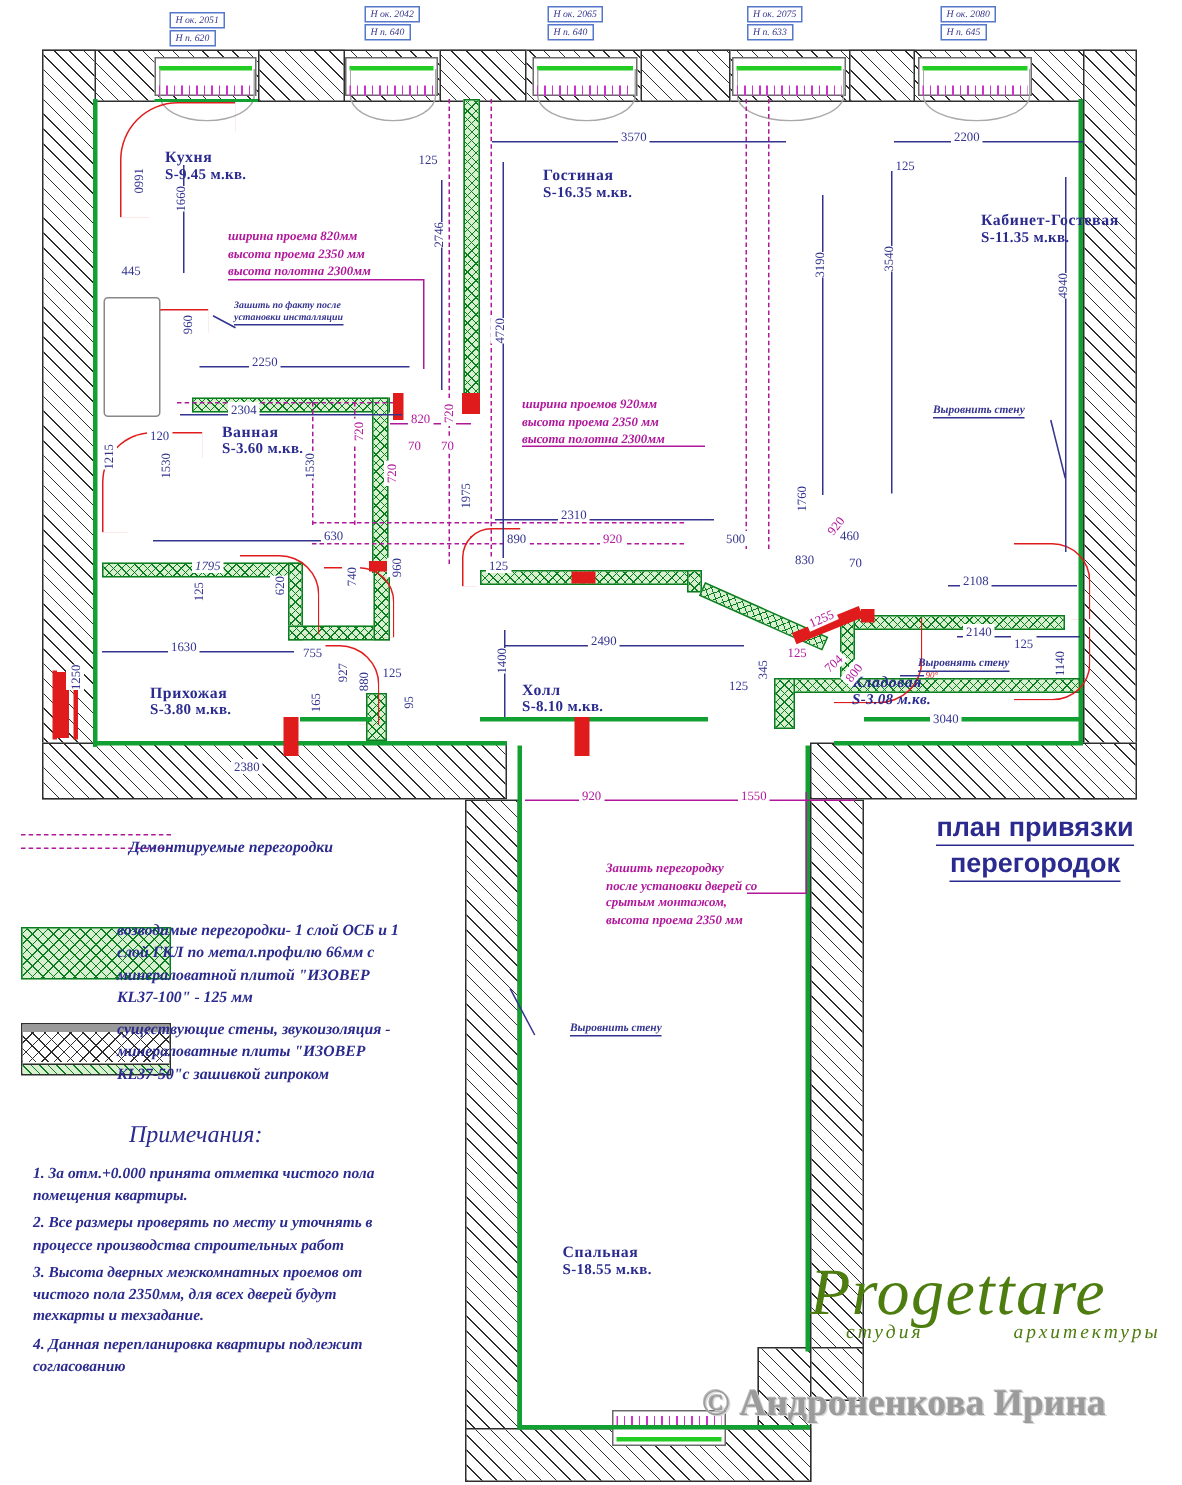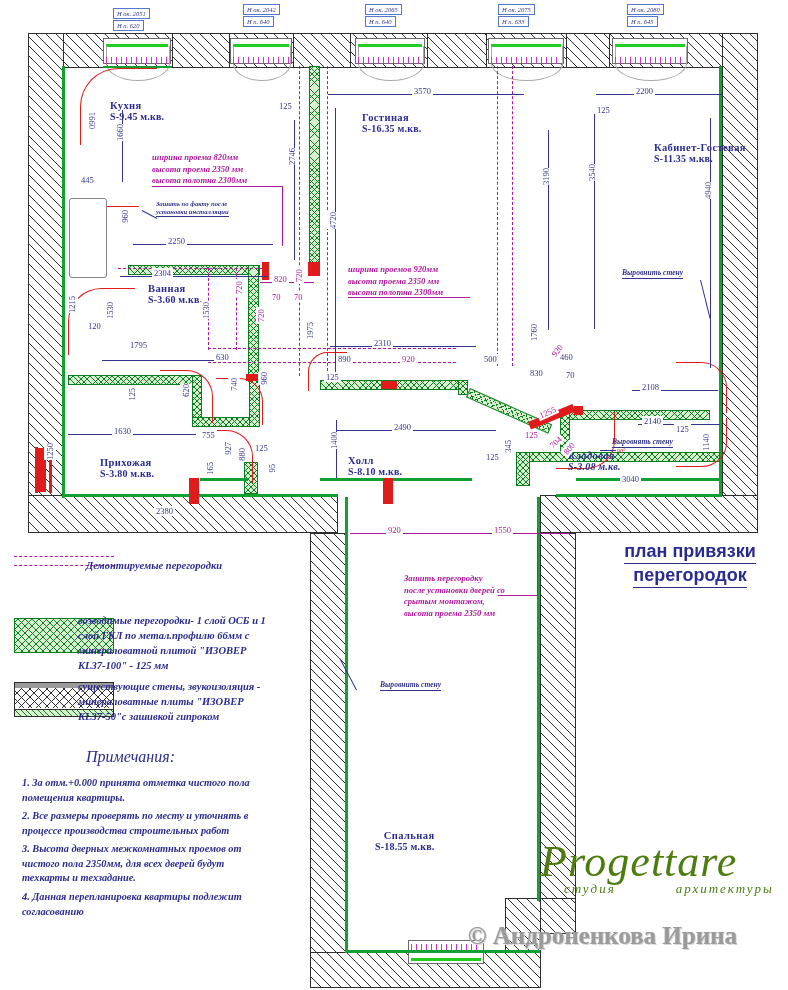--- a/index.html
+++ b/index.html
@@ -269,21 +269,21 @@
     <div class="ra">S-3.80 м.кв.</div>
   </div>
   <div class="room" style="left:348px;top:455px;">
     <div class="rn">Холл</div>
     <div class="ra">S-8.10 м.кв.</div>
   </div>
   <div class="room" style="left:568px;top:450px;font-style:italic;">
     <div class="rn">Кладовая</div>
     <div class="ra">S-3.08 м.кв.</div>
   </div>
-  <div class="room" style="left:375px;top:830px;text-align:right;">
+  <div class="room" style="left:375px;top:830px;">
     <div class="rn">Спальная</div>
     <div class="ra">S-18.55 м.кв.</div>
   </div>
 
   <div class="note-mag" style="left:152px;top:152px;">
     <div>ширина проема 820мм</div>
     <div>высота проема 2350 мм</div>
     <div>высота полотна 2300мм</div>
   </div>
   <div class="magline" style="left:152px;top:186px;width:130px;height:1px;"></div>
@@ -350,27 +350,27 @@
   <div class="dimtxt" style="left:79px;top:175px;">445</div>
   <div class="dimtxtV" style="left:119px;top:210px;">960</div>
   <div class="dimtxtV" style="left:86px;top:112px;">0991</div>
 
   <div class="dim" style="left:133px;top:244px;width:140px;"></div>
   <div class="dimtxt" style="left:166px;top:236px;">2250</div>
 
   <div class="dim" style="left:120px;top:276px;width:148px;"></div>
   <div class="dimtxt" style="left:152px;top:268px;">2304</div>
 
-  <div class="dimtxt" style="left:86px;top:285px;margin-top:36px;">120</div>
+  <div class="dimtxt" style="left:98px;top:285px;">120</div>
   <div class="dimtxtV" style="left:66px;top:296px;">1215</div>
   <div class="dimtxtV" style="left:104px;top:302px;">1530</div>
   <div class="dimtxtV" style="left:200px;top:302px;">1530</div>
 
   <div class="dim" style="left:102px;top:360px;width:112px;"></div>
-  <div class="dimtxt" style="left:128px;top:340px;">1795</div>
+  <div class="dimtxt" style="left:128px;top:372px;font-style:italic;">1795</div>
   <div class="dimtxt" style="left:214px;top:352px;">630</div>
 
   <div class="dimtxtV" style="left:126px;top:388px;">125</div>
   <div class="dimtxtV" style="left:180px;top:384px;">620</div>
   <div class="dimtxtV" style="left:228px;top:378px;">740</div>
   <div class="dimtxtV" style="left:258px;top:372px;">960</div>
 
   <div class="dim" style="left:68px;top:434px;width:128px;"></div>
   <div class="dimtxt" style="left:112px;top:426px;">1630</div>
   <div class="dimtxt" style="left:200px;top:430px;">755</div>

